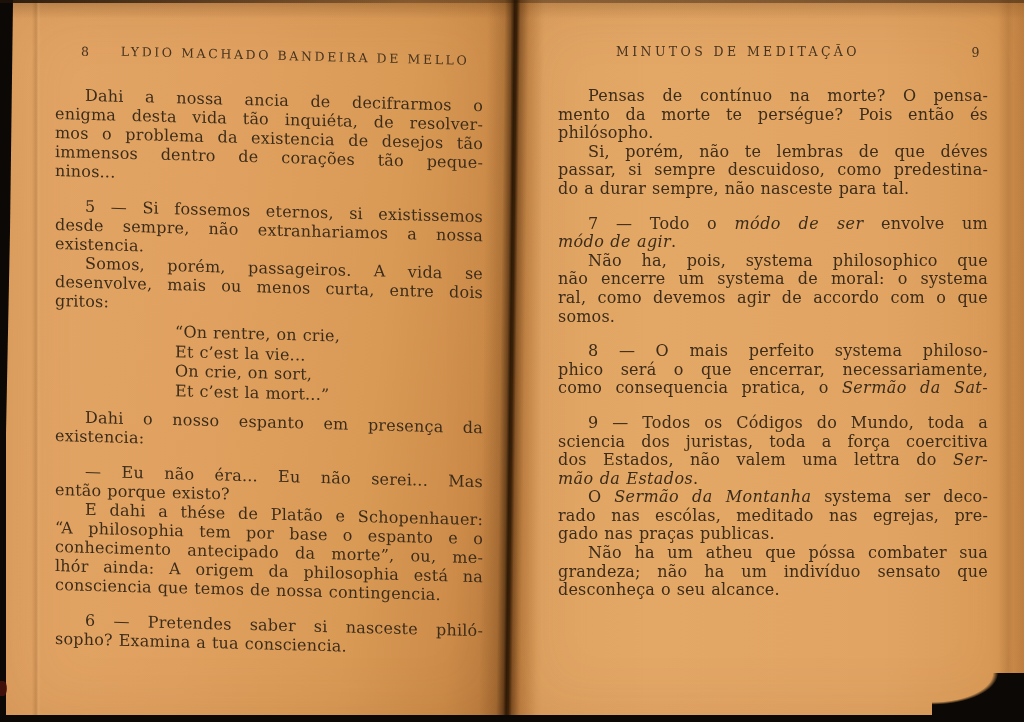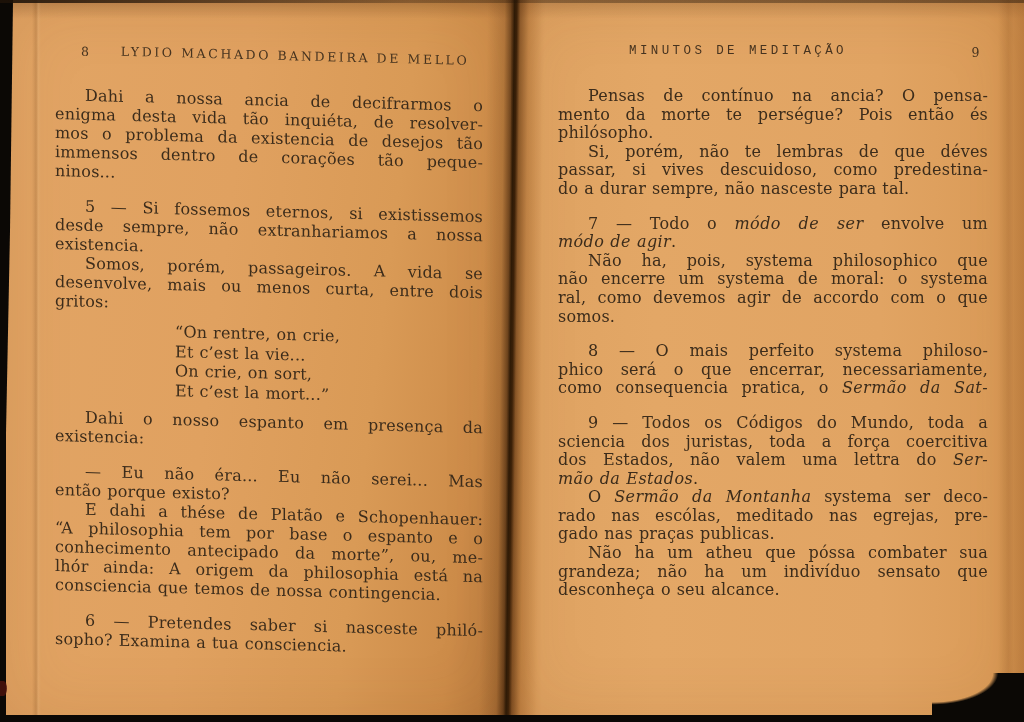--- a/index.html
+++ b/index.html
@@ -30,21 +30,21 @@
   .content-left { left:49px; top:42px; width:428px; transform: skewY(1.5deg); transform-origin:0 0; }
   .content-right { left:47px; top:44px; width:430px; }
 
   .header { position:relative; height:17px; margin-bottom:26px; font-size:12.5px;
             letter-spacing:2.6px; color:#46331f; white-space:nowrap; }
   .header .num { position:absolute; top:1px; }
   .content-left .num { left:26px; }
   .content-right .num { right:6px; }
   .header .title { display:block; text-align:center; }
   .content-left .title { padding-left:52px; }
-  .content-right .title { padding-right:70px; letter-spacing:3.4px;font-family:Liberation Mono, monospace; }
+  .content-right .title { padding-right:70px; letter-spacing:3.4px; }
 
   .body { font-size:16px; line-height:19px; color:#3c2c1b; letter-spacing:0.2px; word-spacing:0.6px; }
   .content-right .body { line-height:18.6px; }
   .para { margin:0; }
   .para.gap { margin-top:16px; }
   .line { text-align:justify; text-align-last:justify; }
   .line.first { text-indent:30px; }
   .line.last { text-align-last:left; }
   em { letter-spacing:0.4px; }
 
@@ -139,27 +139,27 @@
   </div>
 
   <div class="page page-right">
     <div class="content content-right">
       <div class="header">
         <span class="title">MINUTOS DE MEDITAÇÃO</span>
         <span class="num">9</span>
       </div>
       <div class="body">
           <div class="para">
-            <div class="line first"><span>Pensas de contínuo na ancia? O pensa-</span></div>
+            <div class="line first"><span>Pensas de contínuo na morte? O pensa-</span></div>
             <div class="line"><span>mento da morte te perségue? Pois então és</span></div>
             <div class="line last"><span>philósopho.</span></div>
           </div>
           <div class="para">
             <div class="line first"><span>Si, porém, não te lembras de que déves</span></div>
-            <div class="line"><span>passar, si vives descuidoso, como predestina-</span></div>
+            <div class="line"><span>passar, si sempre descuidoso, como predestina-</span></div>
             <div class="line last"><span>do a durar sempre, não nasceste para tal.</span></div>
           </div>
           <div class="para gap">
             <div class="line first"><span>7 — Todo o </span><em>módo de ser</em><span> envolve um</span></div>
             <div class="line last"><em>módo de agir</em><span>.</span></div>
           </div>
           <div class="para">
             <div class="line first"><span>Não ha, pois, systema philosophico que</span></div>
             <div class="line"><span>não encerre um systema de moral: o systema</span></div>
             <div class="line"><span>ral, como devemos agir de accordo com o que</span></div>

